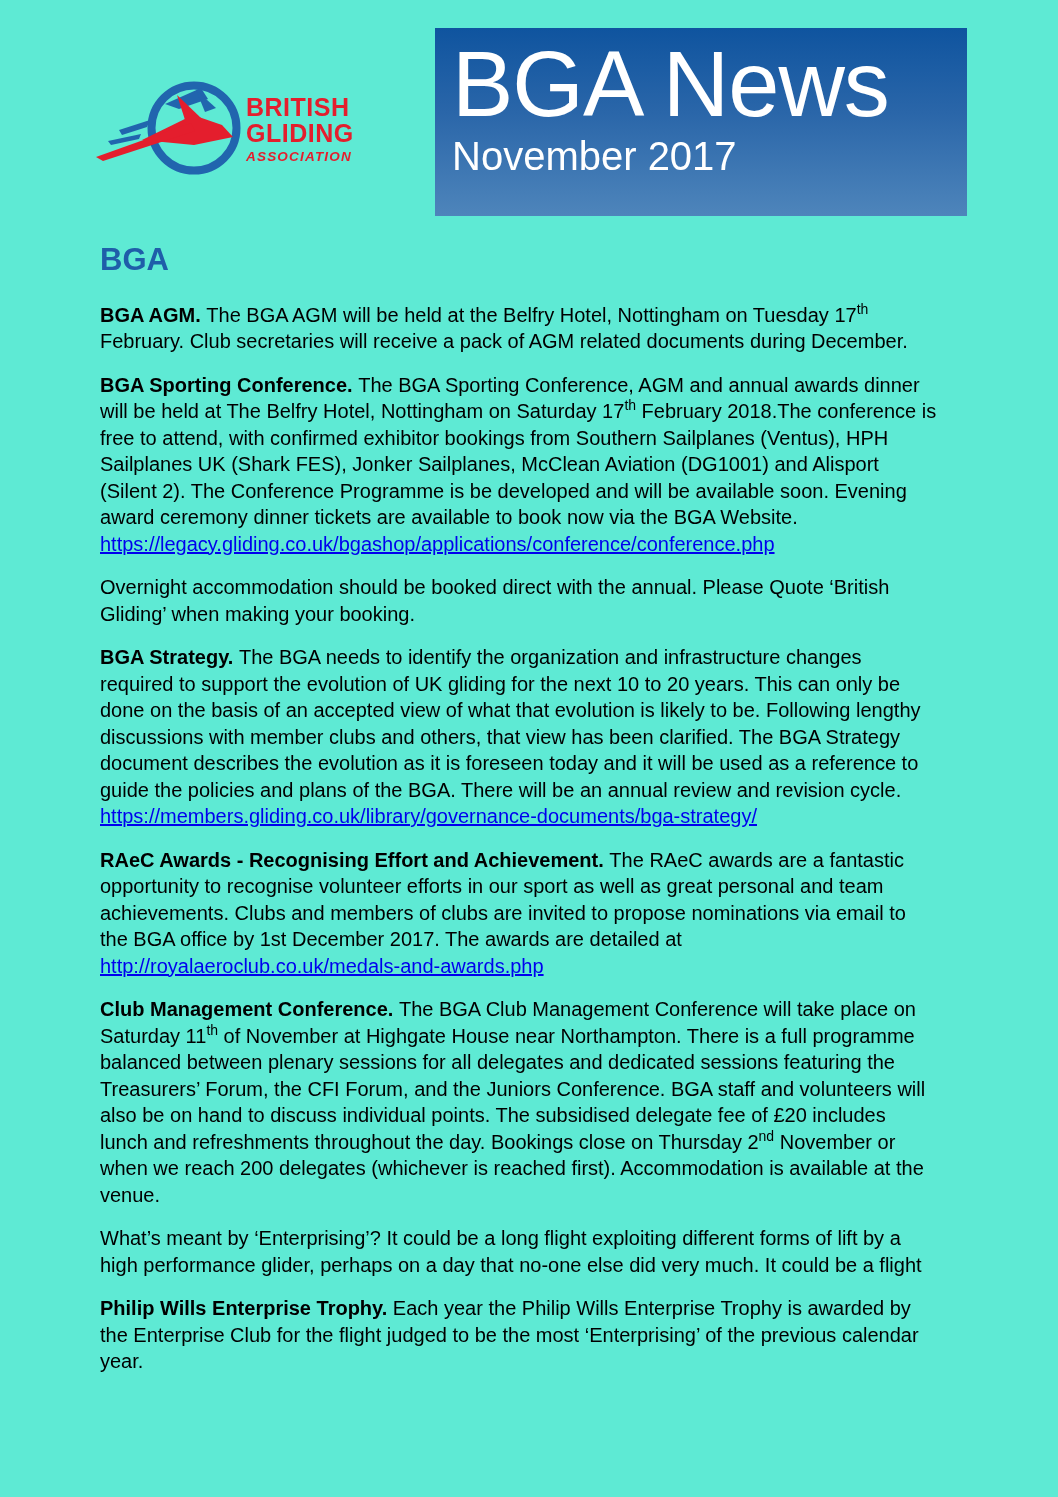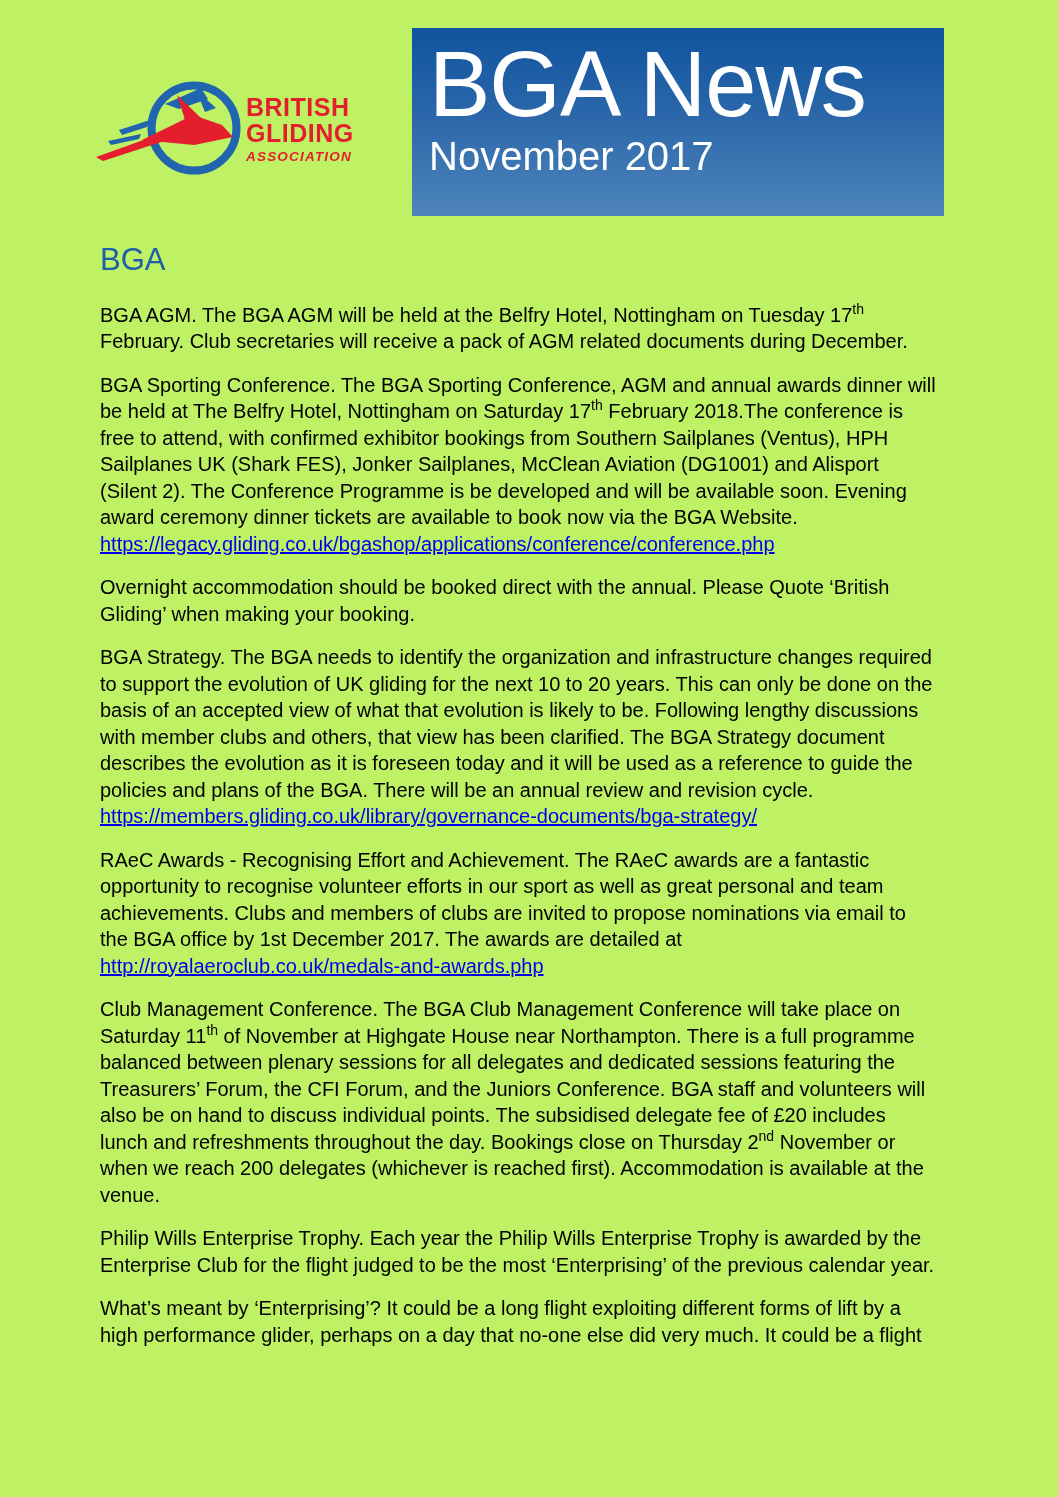--- a/index.html
+++ b/index.html
@@ -1,46 +1,46 @@
 <!DOCTYPE html>
 <html><head>
 <meta charset="utf-8">
 <style>
   html, body { margin: 0; padding: 0; background: #ffffff; }
   .page {
     position: relative;
     width: 1058px;
     height: 1497px;
-    background: #bef264;
+    background: #5eead4;
     overflow: hidden;
     font-family: "Liberation Sans", sans-serif;
     color: #000000;
   }
   
   .header { position: relative; height: 213px; }
   .logo { position: absolute; left: 95px; top: 73px; width: 290px; height: 106px; }
   .logo-mark { position: absolute; left: 0; top: 0; width: 150px; height: 105px; }
   .logo-text { position: absolute; left: 151px; top: 21px; color: #E41E2D; font-weight: bold; }
   .logo-text .big { font-size: 25px; line-height: 26px; letter-spacing: 0.5px; }
   .logo-text .small { font-size: 13.5px; line-height: 15px; letter-spacing: 1.2px; margin-top: 3px; font-style: italic; }
   .banner {
-    position: absolute; left: 412px; top: 28px; width: 532px; height: 188px;
+    position: absolute; left: 435px; top: 28px; width: 532px; height: 188px;
     background: linear-gradient(to bottom, #0F549F 0%, #2A66A9 45%, #4E85BB 100%);
     color: #ffffff; box-sizing: border-box; padding: 8px 16px 0 17px;
   }
   .banner-title { font-size: 92px; line-height: 1.06; font-weight: normal; letter-spacing: -1px; margin: 0; }
   .banner-subtitle { font-size: 40px; line-height: 1.1; font-weight: normal; margin-top: 0; }
   
   .content { margin-left: 100px; width: 838px; }
   .section-heading {
-    font-size: 31px; font-weight: normal; color: #1F5EA9;
+    font-size: 31px; font-weight: bold; color: #1F5EA9;
     margin: 29px 0 24px 0; line-height: 1.15;
   }
   p.para { font-size: 20px; line-height: 26.5px; margin: 0 0 17px 0; }
-  .bold { font-weight: normal; }
+  .bold { font-weight: bold; }
   sup.sscript { font-size: 14px; line-height: 0; vertical-align: super; }
   a.doc-link { color: #0000EE; text-decoration: underline; word-break: break-all; }
 </style>
 </head>
 <body>
 
 <div class="page">
 
   <div class="header">
 
@@ -77,17 +77,17 @@
 
   <div class="content">
 
   <h2 class="section-heading">BGA</h2>
       <p class="para"><span class="bold">BGA AGM. </span><span>The BGA AGM will be held at the Belfry Hotel, Nottingham on Tuesday 17</span><sup class="sscript">th</sup><span> February. Club secretaries will receive a pack of AGM related documents during December.</span></p>
       <p class="para"><span class="bold">BGA Sporting Conference. </span><span>The BGA Sporting Conference, AGM and annual awards dinner will be held at The Belfry Hotel, Nottingham on Saturday 17</span><sup class="sscript">th</sup><span> February 2018.The conference is free to attend, with confirmed exhibitor bookings from Southern Sailplanes (Ventus), HPH Sailplanes UK (Shark FES), Jonker Sailplanes, McClean Aviation (DG1001) and Alisport (Silent 2). The Conference Programme is be developed and will be available soon. Evening award ceremony dinner tickets are available to book now via the BGA Website.</span><br><a class="doc-link" href="#">https://legacy.gliding.co.uk/bgashop/applications/conference/conference.php</a></p>
       <p class="para"><span>Overnight accommodation should be booked direct with the annual. Please Quote ‘British Gliding’ when making your booking.</span></p>
       <p class="para"><span class="bold">BGA Strategy. </span><span>The BGA needs to identify the organization and infrastructure changes required to support the evolution of UK gliding for the next 10 to 20 years. This can only be done on the basis of an accepted view of what that evolution is likely to be. Following lengthy discussions with member clubs and others, that view has been clarified. The BGA Strategy document describes the evolution as it is foreseen today and it will be used as a reference to guide the policies and plans of the BGA. There will be an annual review and revision cycle.</span><br><a class="doc-link" href="#">https://members.gliding.co.uk/library/governance-documents/bga-strategy/</a></p>
       <p class="para"><span class="bold">RAeC Awards - Recognising Effort and Achievement. </span><span>The RAeC awards are a fantastic opportunity to recognise volunteer efforts in our sport as well as great personal and team achievements. Clubs and members of clubs are invited to propose nominations via email to the BGA office by 1st December 2017. The awards are detailed at</span><br><a class="doc-link" href="#">http://royalaeroclub.co.uk/medals-and-awards.php</a></p>
       <p class="para"><span class="bold">Club Management Conference. </span><span>The BGA Club Management Conference will take place on Saturday 11</span><sup class="sscript">th</sup><span> of November at Highgate House near Northampton. There is a full programme balanced between plenary sessions for all delegates and dedicated sessions featuring the Treasurers’ Forum, the CFI Forum, and the Juniors Conference. BGA staff and volunteers will also be on hand to discuss individual points. The subsidised delegate fee of £20 includes lunch and refreshments throughout the day. Bookings close on Thursday 2</span><sup class="sscript">nd</sup><span> November or when we reach 200 delegates (whichever is reached first). Accommodation is available at the venue.</span></p>
+      <p class="para"><span>What’s meant by ‘Enterprising’?  It could be a long flight exploiting different forms of lift by a high performance glider, perhaps on a day that no-one else did very much.  It could be a flight</span></p>
       <p class="para"><span class="bold">Philip Wills Enterprise Trophy. </span><span>Each year the Philip Wills Enterprise Trophy is awarded by the Enterprise Club for the flight judged to be the most ‘Enterprising’ of the previous calendar year.</span></p>
-      <p class="para"><span>What’s meant by ‘Enterprising’?  It could be a long flight exploiting different forms of lift by a high performance glider, perhaps on a day that no-one else did very much.  It could be a flight</span></p>
     </div>
 
 </div>
 
 </body></html>

